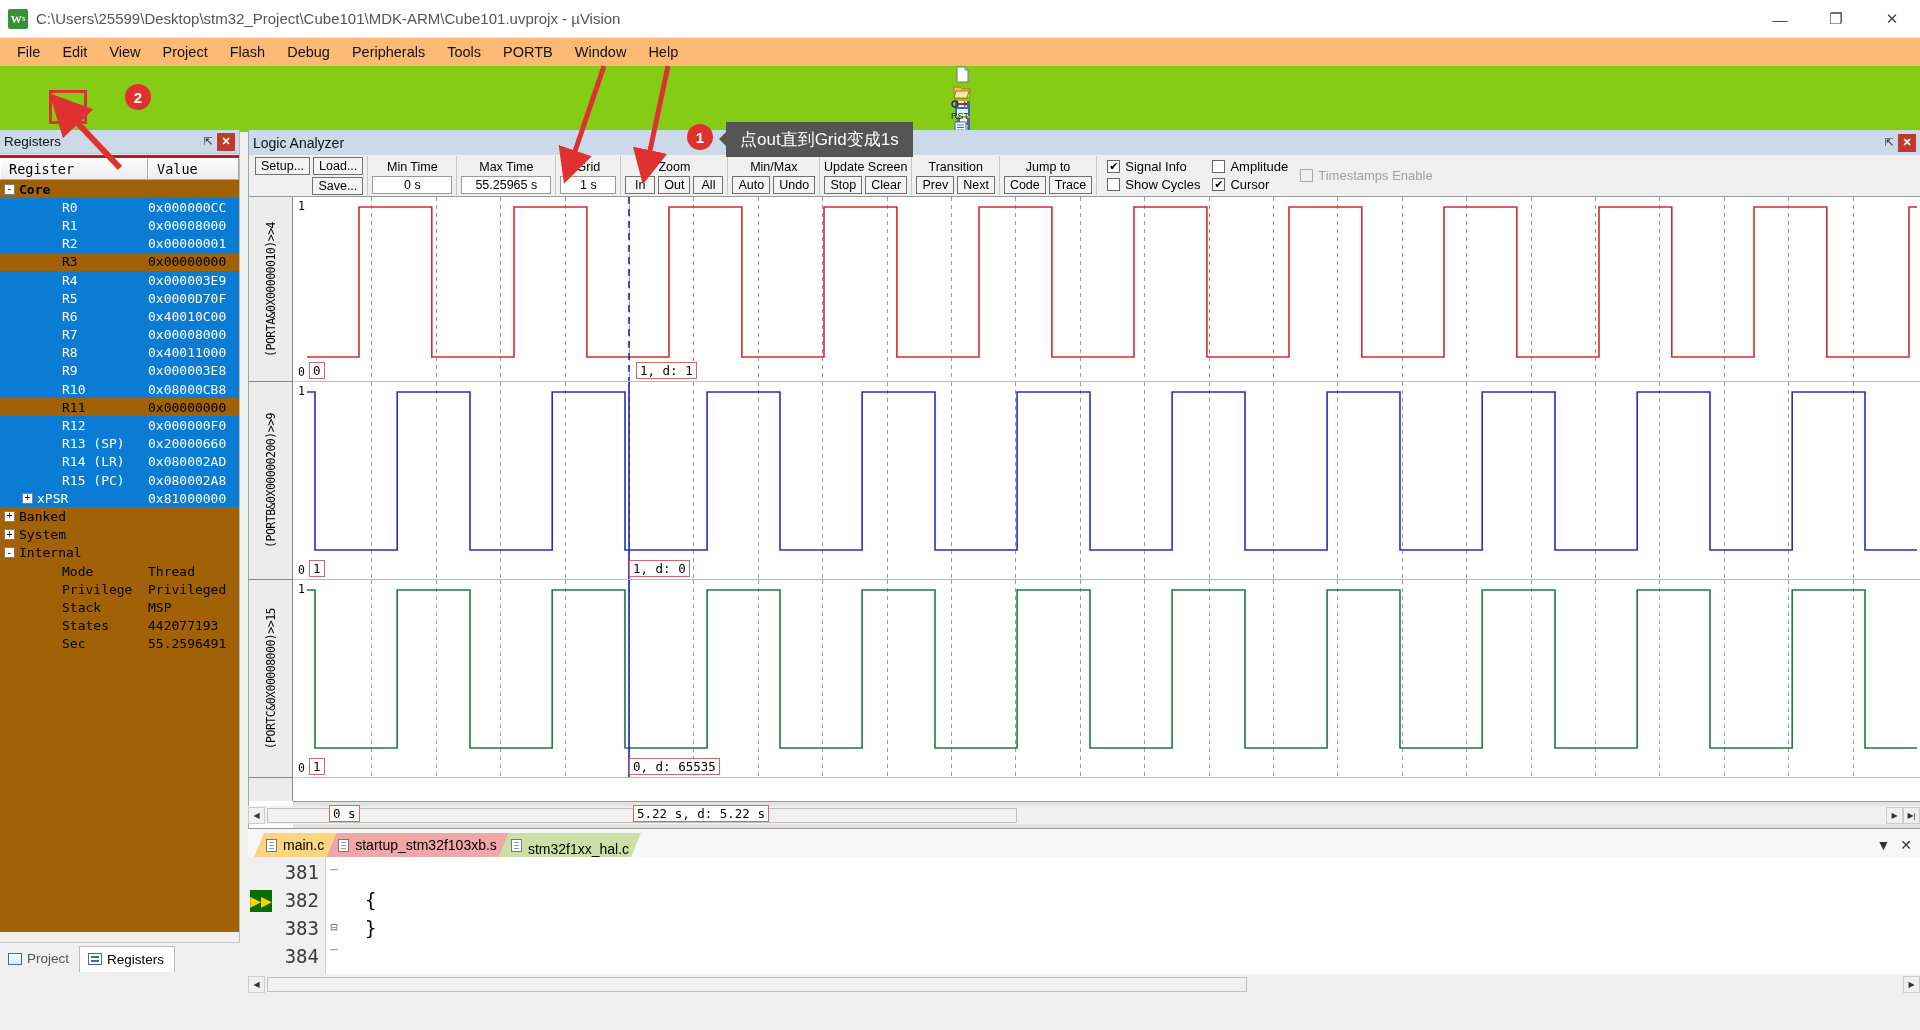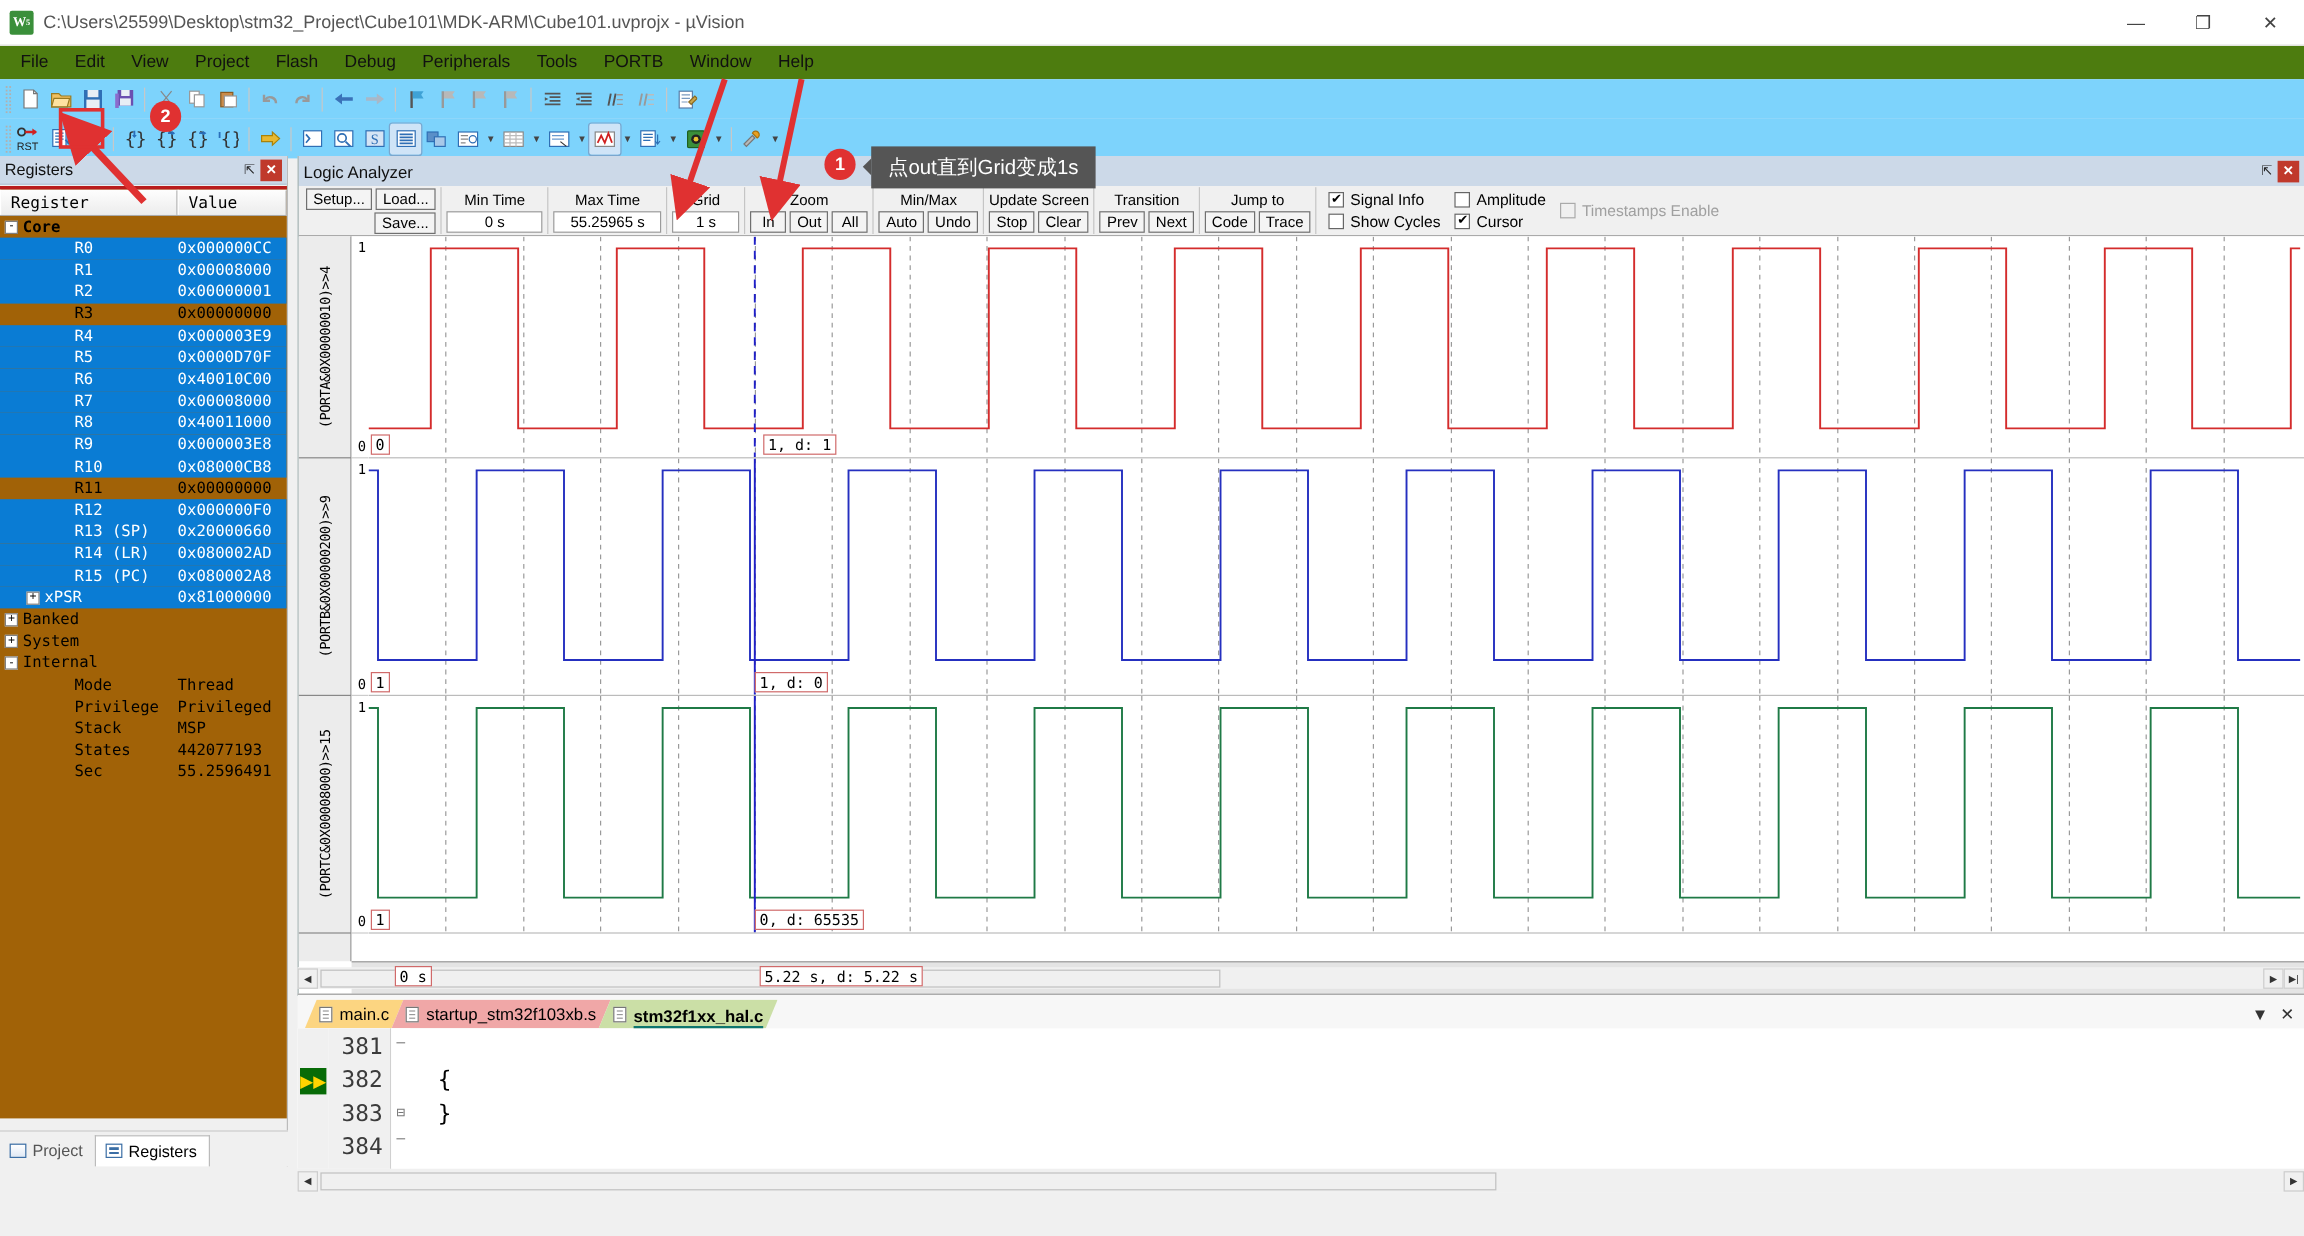--- a/index.html
+++ b/index.html
@@ -25,29 +25,29 @@
   }
   .title-text { font-size: 15px; color: #555; }
   .win-btns { position: absolute; right: 0; top: 0; height: 38px; display: flex; }
   .win-btn {
     width: 56px; height: 38px; display: flex; align-items: center; justify-content: center;
     font-size: 15px; color: #444;
   }
 
   
   .menubar {
-    height: 28px; background: #4d7c0f; display: flex; align-items: center;
+    height: 28px; background: #fdba74; display: flex; align-items: center;
     padding-left: 6px; font-size: 14.5px; color: #111;
   }
   .menubar .mi { padding: 4px 11px; cursor: default; }
 
   
   .toolbar {
-    height: 33px; background: #7dd3fc; display: flex; align-items: center;
-    padding-left: 4px; gap: 0;
+    height: 33px; background: #84cc16; display: flex; align-items: center;
+    padding-left: 4px; gap: 0; flex-direction: column;
   }
   .tb-btn {
     width: 26px; height: 26px; display: flex; align-items: center; justify-content: center;
     border-radius: 2px; position: relative; font-size: 13px; color: #333;
   }
   .tb-btn.active { background: #cfe4f7; outline: 1px solid #7aa7cf; }
   .tb-sep { width: 1px; height: 20px; background: #c8c8c8; margin: 0 4px; }
   .tb-arrow { width: 12px; height: 26px; display:flex; align-items:center; justify-content:center; font-size: 8px; color:#444;}
   .dotgrip { width: 6px; height: 24px; margin-right:2px;
       background-image: radial-gradient(#b0b0b0 1px, transparent 1px);
@@ -205,21 +205,21 @@
     height: 24px; display: flex; align-items: center; gap: 6px; padding: 0 12px;
     font-size: 14px; color: #000; margin-right: -10px; position: relative;
     clip-path: polygon(10px 0, 100% 0, calc(100% - 10px) 100%, 0% 100%);
   }
   .etab.t1 { background: #fcd581; }
   .etab.t2 { background: #f0a7a7; }
   .etab.t3 { background: #cbdfa6; z-index: 3; }
   .etab .fico { width: 11px; height: 13px; background: #fff; border:1px solid #777; position: relative;}
   .etab .fico::after{content:''; position:absolute; left:2px; top:2px; right:2px; height:1px; background:#999;
      box-shadow: 0 3px 0 #999, 0 6px 0 #999;}
-  .etab.t3 .lbl { border-bottom: 8px solid #0f766e; font-weight: bold; margin-top: 12px;}
+  .etab.t3 .lbl { border-bottom: 4px solid #0f766e; font-weight: normal; margin-top: 12px;}
   .tabs-right { position:absolute; right: 8px; bottom: 4px; display:flex; gap: 10px; font-size:14px; color:#333;}
   .code-area { position: absolute; left:0; right:0; top:28px; bottom: 20px; background: #fff; display: flex; }
   .gutter { width: 52px; background: #f0f0f0; border-right: 1px solid #d0d0d0;
      font-family:"DejaVu Sans Mono", monospace; font-size:19px; color:#3b3b3b; text-align:right; padding-right:6px; padding-top:4px;}
   .bpcol { width: 26px; background: #f0f0f0; position:relative;}
   .fold { width: 16px; background:#fff; position: relative; font-family:"DejaVu Sans Mono", monospace;}
   .code-lines { flex:1; font-family:"DejaVu Sans Mono", monospace; font-size:19px; padding-top:4px; color:#000;}
   .code-lines .ln { height: 28px; white-space: pre; }
   .kw { color: #1414cd; }
   .arrow-marker {

